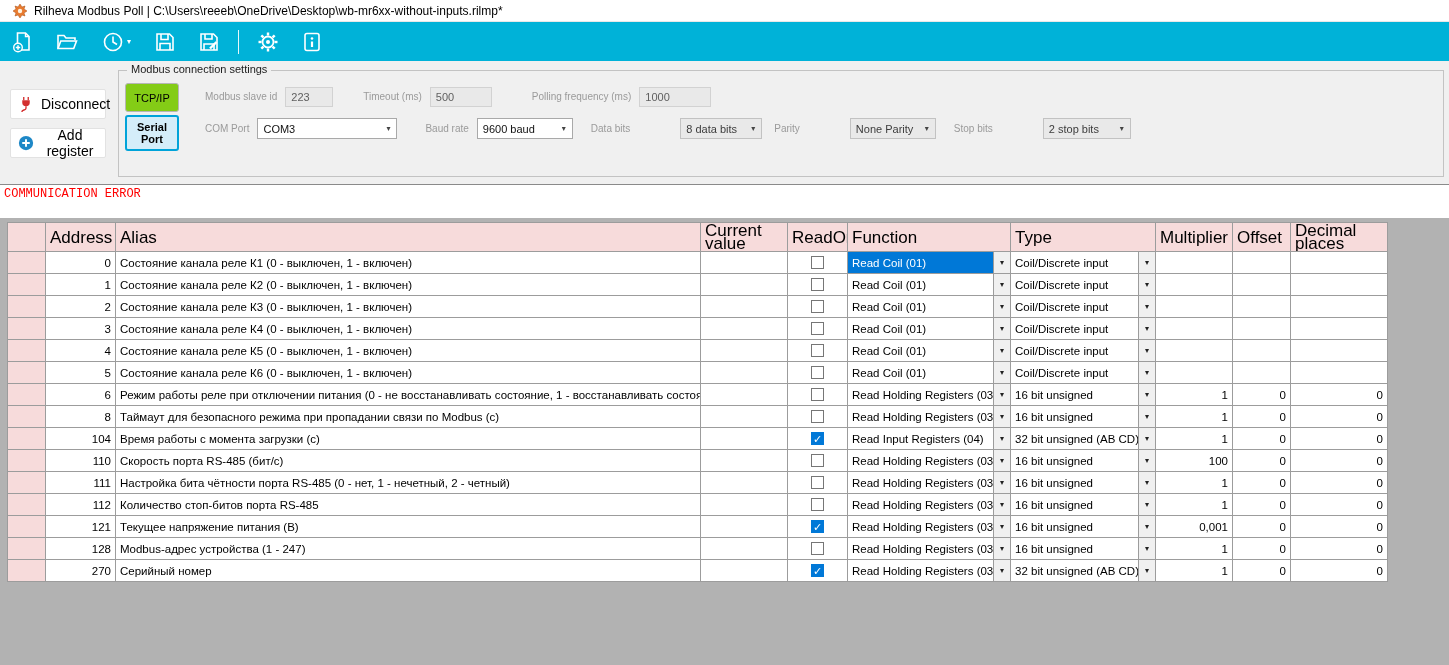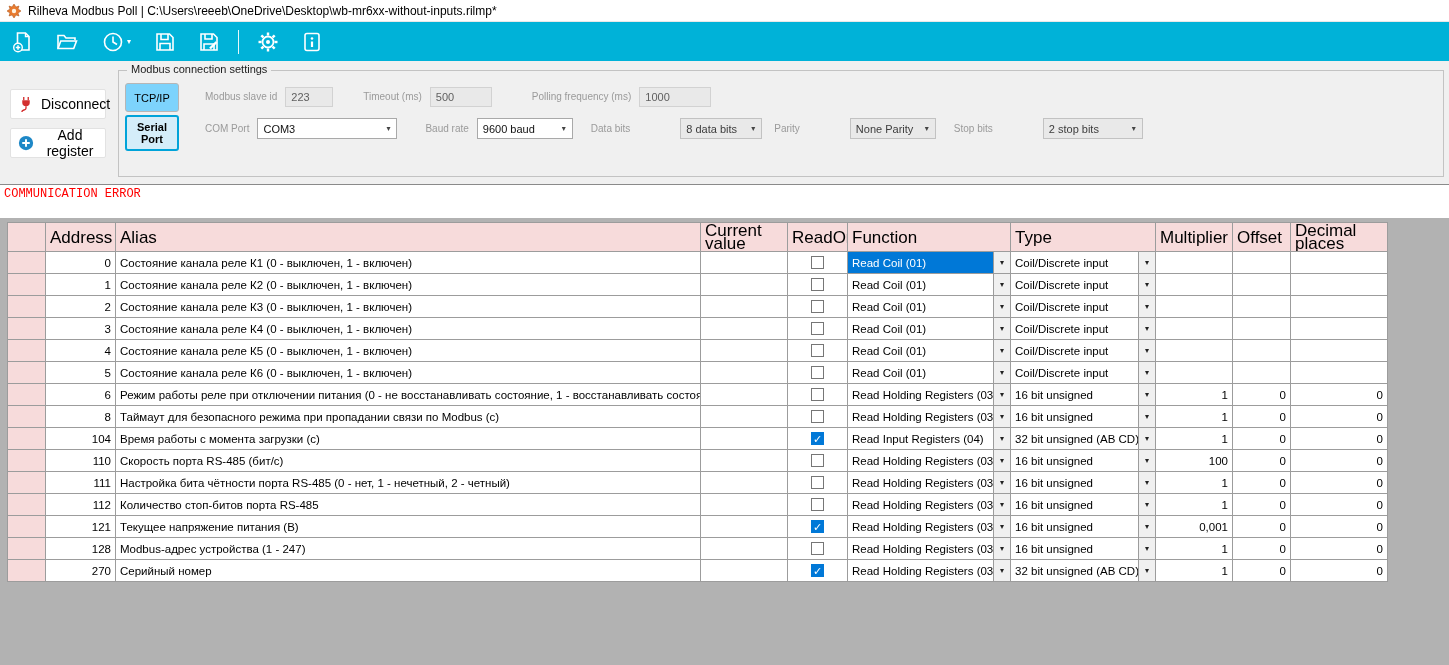--- a/index.html
+++ b/index.html
@@ -17,21 +17,21 @@
     width:1449px;height:665px;overflow:hidden;
     font-family:"Liberation Sans",sans-serif;
     background:var(--workspace);
     font-size:12px;color:#000;
   }
   .window{width:1449px;height:665px;display:flex;flex-direction:column;}
 
   
   .titlebar{
     height:22px;background:#ffffff;display:flex;align-items:center;
-    padding-left:6px;gap:6px;flex:0 0 auto;border-bottom:1px solid #e8e8e8;
+    padding-left:12px;gap:6px;flex:0 0 auto;border-bottom:1px solid #e8e8e8;
   }
   .titlebar .title{font-size:12px;color:#000;white-space:nowrap;}
   .app-icon{width:16px;height:16px;display:inline-flex;}
 
   
   .toolbar{
     height:39px;background:var(--toolbar);display:flex;align-items:center;
     padding-left:8px;gap:14px;flex:0 0 auto;
   }
   .tbtn{
@@ -61,21 +61,21 @@
   .groupbox-label{
     position:absolute;top:-8px;left:8px;background:var(--panel);
     padding:0 4px;font-size:11px;color:#1a1a1a;
   }
   .gb-content{display:flex;height:100%;padding:12px 0 0 6px;}
   .tabs-col{width:54px;display:flex;flex-direction:column;gap:3px;flex:0 0 auto;}
   .tab{
     border-radius:3px;display:flex;align-items:center;justify-content:center;
     text-align:center;font-size:11px;cursor:pointer;
   }
-  .tab-tcpip{height:29px;background:#7dd3fc;border:1px solid #b6b6b6;}
+  .tab-tcpip{height:29px;background:#84cc16;border:1px solid #b6b6b6;}
   .tab-serial{
     height:36px;background:#d4edf9;border:2px solid var(--accent);
     font-weight:bold;line-height:12px;padding:0 3px;
   }
   .fields-col{flex:1;display:flex;flex-direction:column;gap:11px;padding:3px 0 0 26px;}
   .frow{display:flex;align-items:center;height:21px;white-space:nowrap;}
   .flabel{font-size:10px;color:#9a9a9a;margin-right:8px;}
   .tb{
     height:20px;border:1px solid #d2d2d2;background:#e9e9e9;color:#5f5f5f;
     font-size:11px;display:flex;align-items:center;padding:0 5px;
@@ -261,21 +261,21 @@
             <div class="combo disabled" style="width:82px;">
               <span>8 data bits</span>
               <span class="arrow">▾</span>
             </div>
             <span class="flabel" style="margin-left:12px;">Parity</span>
             <div class="combo disabled" style="width:86px;">
               <span>None Parity</span>
               <span class="arrow">▾</span>
             </div>
             <span class="flabel" style="margin-left:18px;">Stop bits</span>
-            <div class="combo disabled" style="width:100px;">
+            <div class="combo disabled" style="width:88px;">
               <span>2 stop bits</span>
               <span class="arrow">▾</span>
             </div>
           </div>
         </div>
       </div>
     </div>
   </div>
 
   <div class="log-panel">

